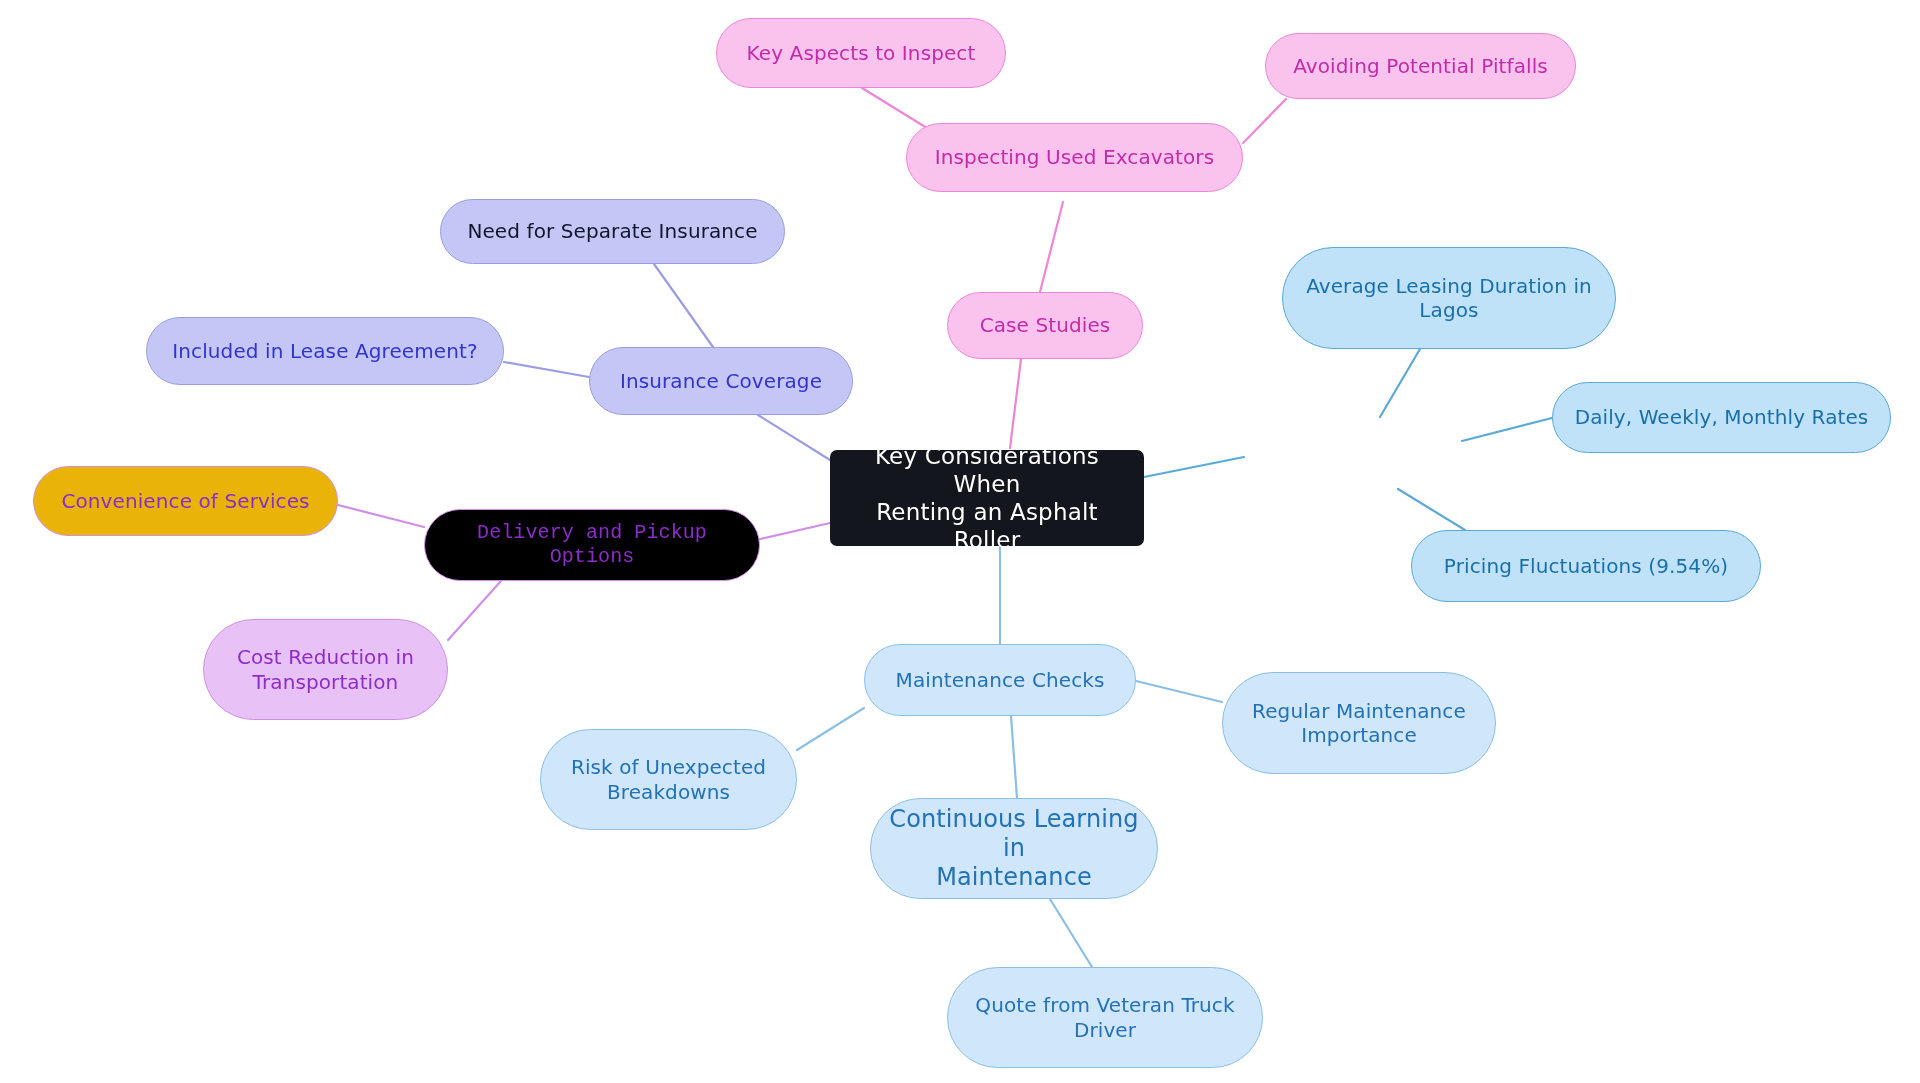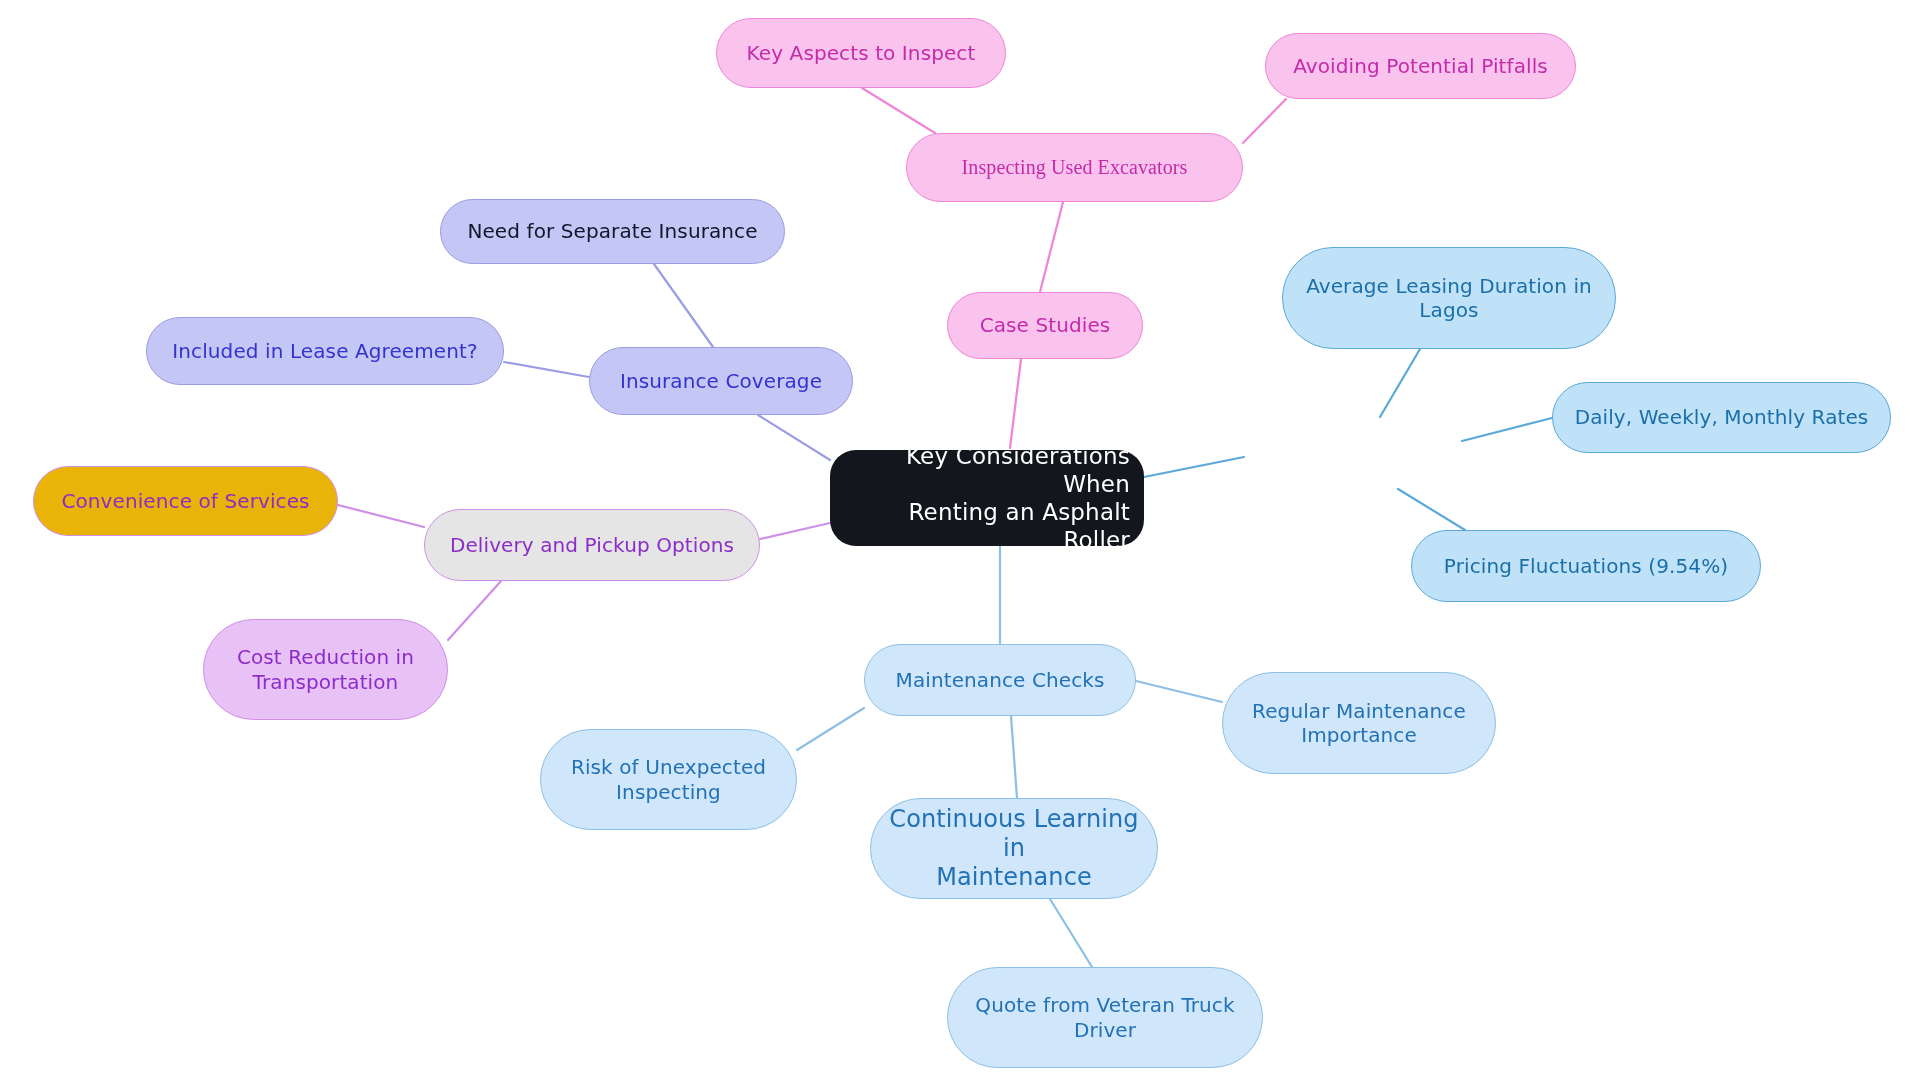--- a/index.html
+++ b/index.html
@@ -36,25 +36,24 @@
     text-align: center;
     border-radius: 999px;
     border-style: solid;
     border-width: 1.5px;
     line-height: 1.22;
     padding: 4px 14px;
     white-space: pre-line;
     letter-spacing: 0.1px;
   }
   .node.root {
-    border-radius: 26px;
+    border-radius: 7px;
     border-width: 0;
     font-size: 23px;
     letter-spacing: 0.2px;
-    text-align: right;
   }
 </style>
 </head>
 <body>
 
 <div id="canvas">
   <svg id="edges" viewBox="0 0 1920 1083">
       <path d="M 1010 448 L 1021 359" fill="none" stroke="#ef85d7" stroke-width="2.2" stroke-linecap="round"></path>
       <path d="M 1040 292 L 1063 202" fill="none" stroke="#ef85d7" stroke-width="2.2" stroke-linecap="round"></path>
       <path d="M 935 133 L 862 88" fill="none" stroke="#ef85d7" stroke-width="2.2" stroke-linecap="round"></path>
@@ -70,37 +69,37 @@
       <path d="M 1050 899 L 1092 967" fill="none" stroke="#8cbfe6" stroke-width="2.2" stroke-linecap="round"></path>
       <path d="M 830 460 L 758 415" fill="none" stroke="#9a9de4" stroke-width="2.2" stroke-linecap="round"></path>
       <path d="M 713 347 L 654 264" fill="none" stroke="#9a9de4" stroke-width="2.2" stroke-linecap="round"></path>
       <path d="M 589 377 L 504 362" fill="none" stroke="#9a9de4" stroke-width="2.2" stroke-linecap="round"></path>
       <path d="M 830 523 L 760 539" fill="none" stroke="#cf8fe8" stroke-width="2.2" stroke-linecap="round"></path>
       <path d="M 424 527 L 338 505" fill="none" stroke="#cf8fe8" stroke-width="2.2" stroke-linecap="round"></path>
       <path d="M 501 581 L 448 640" fill="none" stroke="#cf8fe8" stroke-width="2.2" stroke-linecap="round"></path>
     </svg>
 <div class="node" style="left: 716px; top: 18px; width: 290px; height: 70px; background: rgb(249, 195, 238); border-color: rgb(239, 133, 215); color: rgb(196, 43, 168); font-size: 20px;"><span>Key Aspects to Inspect</span></div>
     <div class="node" style="left: 1265px; top: 33px; width: 311px; height: 66px; background: rgb(249, 195, 238); border-color: rgb(239, 133, 215); color: rgb(196, 43, 168); font-size: 20px;"><span>Avoiding Potential Pitfalls</span></div>
-    <div class="node" style="left: 906px; top: 133px; width: 337px; height: 69px; background: rgb(249, 195, 238); border-color: rgb(239, 133, 215); color: rgb(196, 43, 168); font-size: 20px; font-family: Liberation Serif, serif;"><span>Inspecting Used Excavators</span></div>
+    <div class="node" style="left: 906px; top: 123px; width: 337px; height: 69px; background: rgb(249, 195, 238); border-color: rgb(239, 133, 215); color: rgb(196, 43, 168); font-size: 20px;"><span>Inspecting Used Excavators</span></div>
     <div class="node" style="left: 440px; top: 199px; width: 345px; height: 65px; background: rgb(196, 198, 246); border-color: rgb(154, 157, 228); color: #0f172a; font-size: 20px;"><span>Need for Separate Insurance</span></div>
     <div class="node" style="left: 1282px; top: 247px; width: 334px; height: 102px; background: rgb(191, 226, 249); border-color: rgb(90, 169, 216); color: rgb(27, 111, 168); font-size: 20px;"><span>Average Leasing Duration in
 Lagos</span></div>
     <div class="node" style="left: 947px; top: 292px; width: 196px; height: 67px; background: rgb(249, 195, 238); border-color: rgb(239, 133, 215); color: rgb(196, 43, 168); font-size: 20px;"><span>Case Studies</span></div>
     <div class="node" style="left: 146px; top: 317px; width: 358px; height: 68px; background: rgb(196, 198, 246); border-color: rgb(154, 157, 228); color: rgb(52, 52, 204); font-size: 20px;"><span>Included in Lease Agreement?</span></div>
     <div class="node" style="left: 589px; top: 347px; width: 264px; height: 68px; background: rgb(196, 198, 246); border-color: rgb(154, 157, 228); color: rgb(52, 52, 204); font-size: 20px;"><span>Insurance Coverage</span></div>
     <div class="node" style="left: 1552px; top: 382px; width: 339px; height: 71px; background: rgb(191, 226, 249); border-color: rgb(90, 169, 216); color: rgb(27, 111, 168); font-size: 20px;"><span>Daily, Weekly, Monthly Rates</span></div>
     <div class="node" style="left: 33px; top: 466px; width: 305px; height: 70px; background: #eab308; border-color: rgb(207, 143, 232); color: rgb(140, 45, 201); font-size: 20px;"><span>Convenience of Services</span></div>
-    <div class="node" style="left: 424px; top: 509px; width: 336px; height: 72px; background: #e5e5e5; border-color: rgb(207, 143, 232); color: rgb(140, 45, 201); font-size: 20px;"><span>Delivery and Pickup Options</span></div>
+    <div class="node" style="left: 424px; top: 509px; width: 336px; height: 72px; background: #000000; border-color: rgb(207, 143, 232); color: rgb(140, 45, 201); font-size: 20px; font-family: Liberation Mono, monospace;"><span>Delivery and Pickup Options</span></div>
     <div class="node" style="left: 1411px; top: 530px; width: 350px; height: 72px; background: rgb(191, 226, 249); border-color: rgb(90, 169, 216); color: rgb(27, 111, 168); font-size: 20px;"><span>Pricing Fluctuations (9.54%)</span></div>
     <div class="node" style="left: 203px; top: 619px; width: 245px; height: 101px; background: rgb(232, 194, 247); border-color: rgb(207, 143, 232); color: rgb(140, 45, 201); font-size: 20px;"><span>Cost Reduction in
 Transportation</span></div>
     <div class="node" style="left: 864px; top: 644px; width: 272px; height: 72px; background: rgb(207, 230, 251); border-color: rgb(140, 191, 230); color: rgb(34, 114, 181); font-size: 20px;"><span>Maintenance Checks</span></div>
     <div class="node" style="left: 1222px; top: 672px; width: 274px; height: 102px; background: rgb(207, 230, 251); border-color: rgb(140, 191, 230); color: rgb(34, 114, 181); font-size: 20px;"><span>Regular Maintenance
 Importance</span></div>
     <div class="node" style="left: 540px; top: 729px; width: 257px; height: 101px; background: rgb(207, 230, 251); border-color: rgb(140, 191, 230); color: rgb(34, 114, 181); font-size: 20px;"><span>Risk of Unexpected
-Inspecting</span></div>
+Breakdowns</span></div>
     <div class="node" style="left: 870px; top: 798px; width: 288px; height: 101px; background: rgb(207, 230, 251); border-color: rgb(140, 191, 230); color: rgb(34, 114, 181); font-size: 24px;"><span>Continuous Learning in
 Maintenance</span></div>
     <div class="node" style="left: 947px; top: 967px; width: 316px; height: 101px; background: rgb(207, 230, 251); border-color: rgb(140, 191, 230); color: rgb(34, 114, 181); font-size: 20px;"><span>Quote from Veteran Truck
 Driver</span></div>
     <div class="node root" style="left: 830px; top: 450px; width: 314px; height: 96px; background: rgb(20, 22, 29); border-color: rgb(20, 22, 29); color: rgb(255, 255, 255); font-size: 23px;"><span>Key Considerations When
 Renting an Asphalt Roller</span></div>
   </div>
 
 </body></html>

